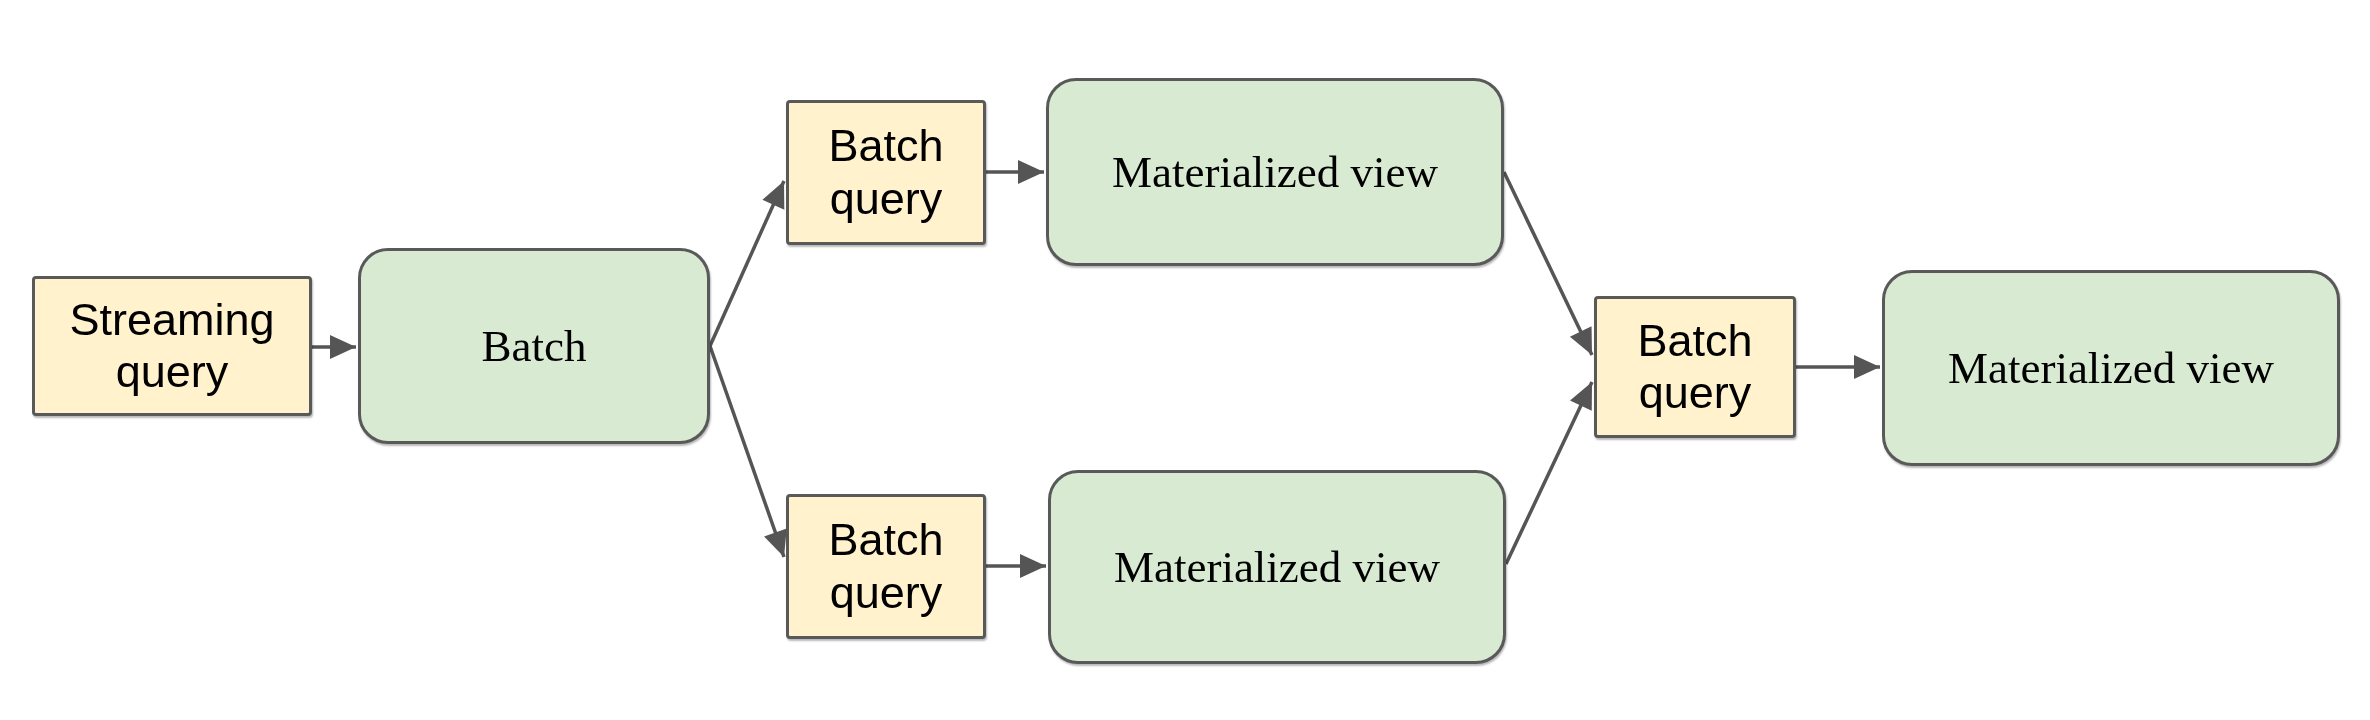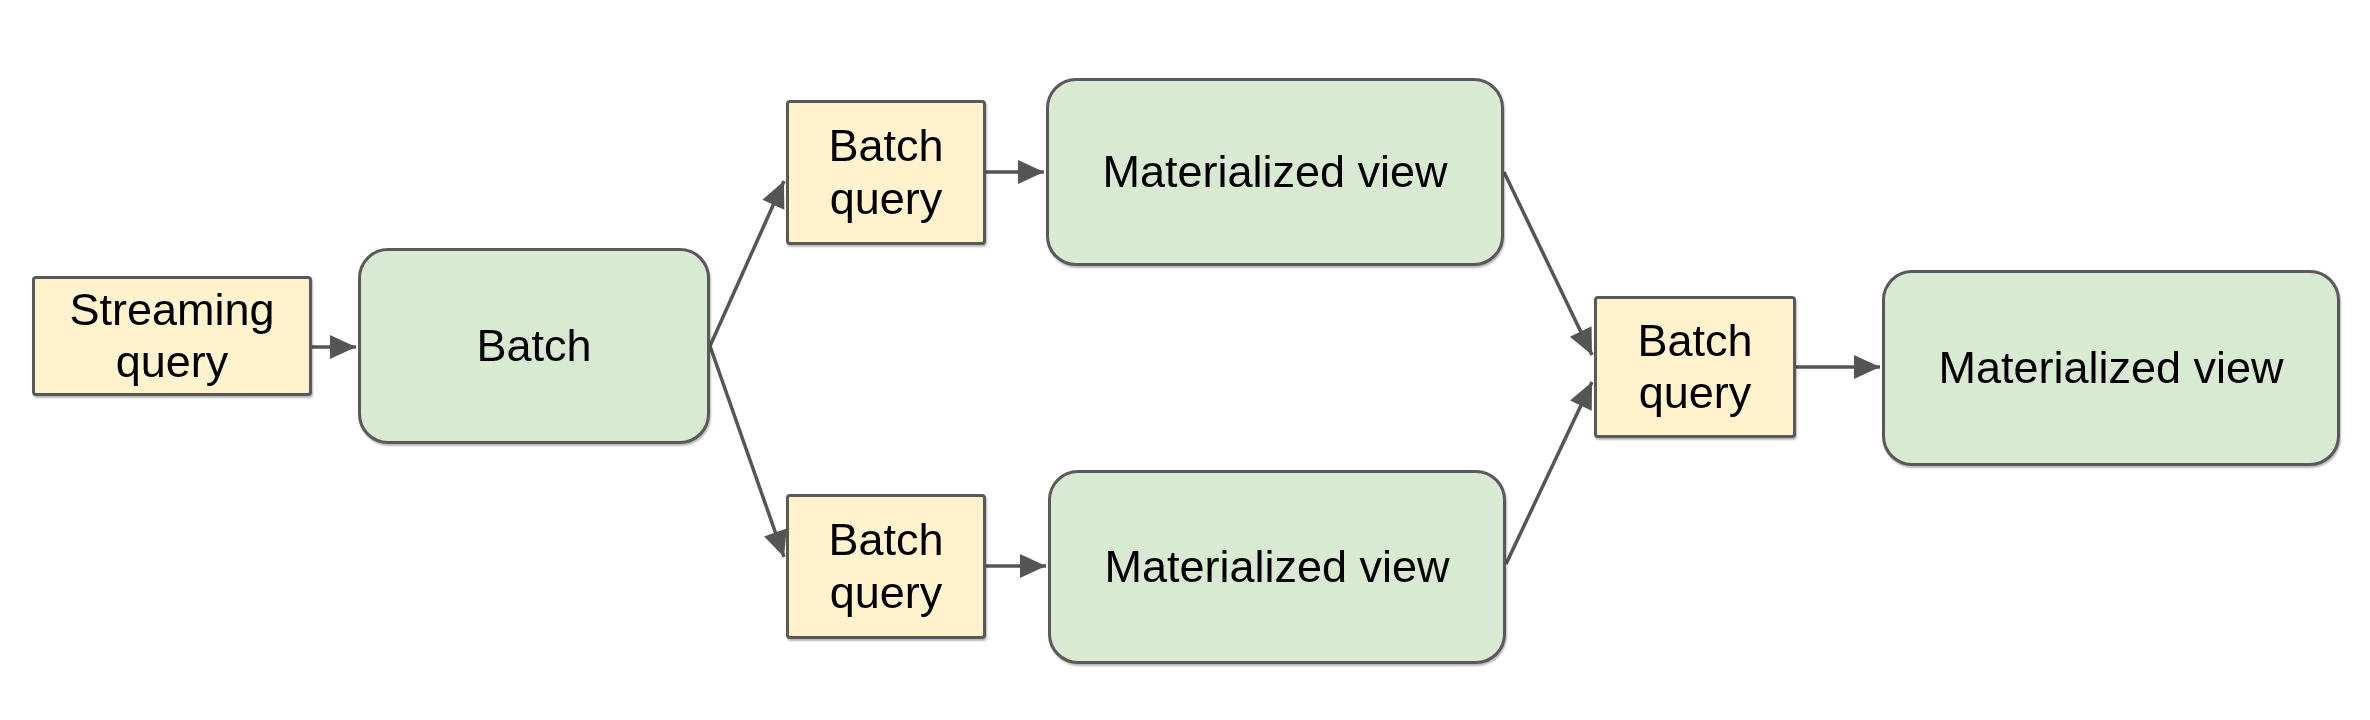--- a/index.html
+++ b/index.html
@@ -55,23 +55,24 @@
   .node .label{
     padding:0 12px;
   }
   .query{
     background:var(--query-fill);
     border-radius:4px;
   }
   .store{
     background:var(--store-fill);
     border-radius:30px;
+    font-family:Liberation Serif, serif;
   }
   
-  #n-streaming      {left:32px;   top:276px; width:280px; height:120px;justify-content:center;}
+  #n-streaming      {left:32px;   top:276px; width:280px; height:140px;justify-content:center;}
   #n-table          {left:358px;  top:248px; width:352px; height:196px;}
   #n-batch-top      {left:786px;  top:100px; width:200px; height:145px;}
   #n-mv-top         {left:1046px; top:78px;  width:458px; height:188px;}
   #n-batch-bottom   {left:786px;  top:494px; width:200px; height:145px;}
   #n-mv-bottom      {left:1048px; top:470px; width:458px; height:194px;}
   #n-batch-right    {left:1594px; top:296px; width:202px; height:142px;}
   #n-mv-right       {left:1882px; top:270px; width:458px; height:196px;}
 </style>
 </head>
 <body>

